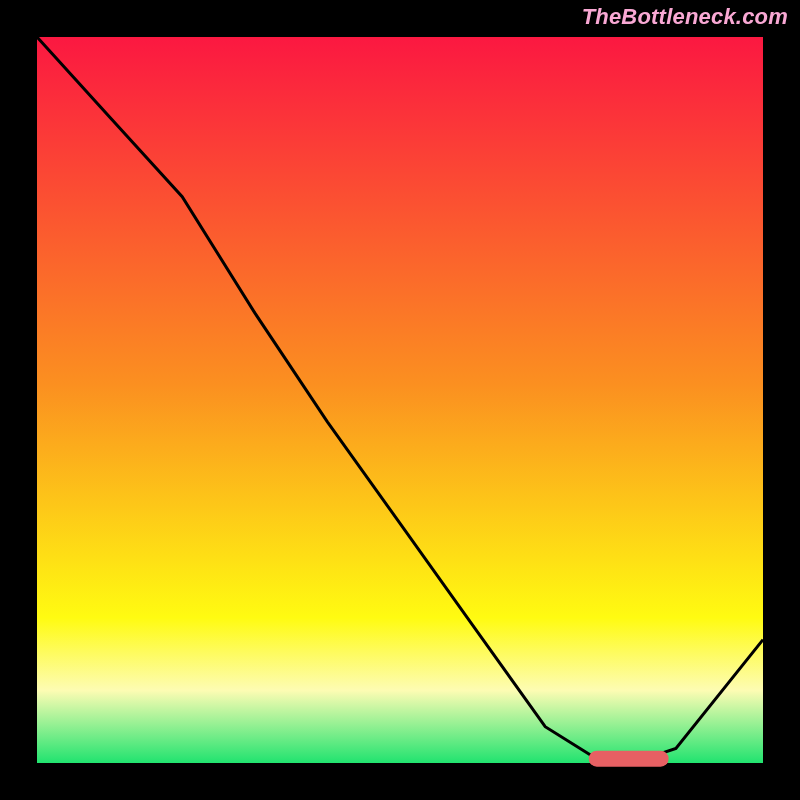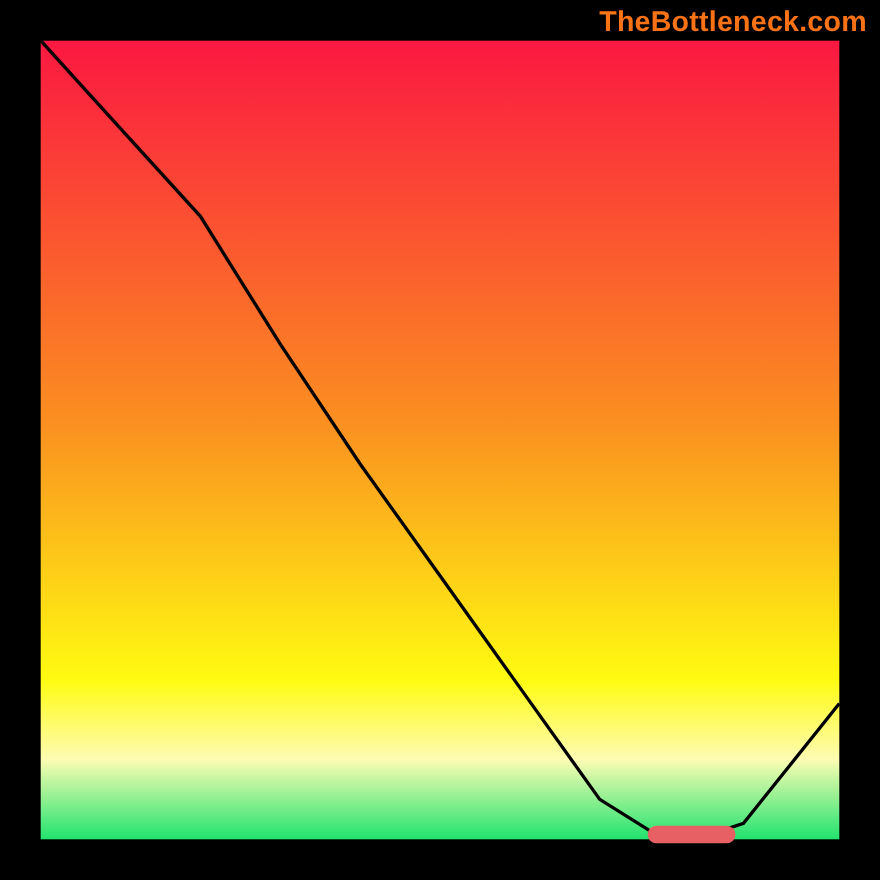--- a/index.html
+++ b/index.html
@@ -14,24 +14,25 @@
   .frame {
     position: relative;
     width: 800px;
     height: 800px;
     background: #000;
   }
   .watermark {
     position: absolute;
     top: 4px;
     right: 12px;
-    font-size: 26px;
+    font-size: 22px;
     font-weight: 600;
-    color: #f97316;
+    color: #f9a8d4;
     letter-spacing: 0.2px;
+    font-style: italic;
   }
   svg {
     position: absolute;
     top: 0;
     left: 0;
   }
 </style>
 </head>
 <body>
 <div class="frame">

